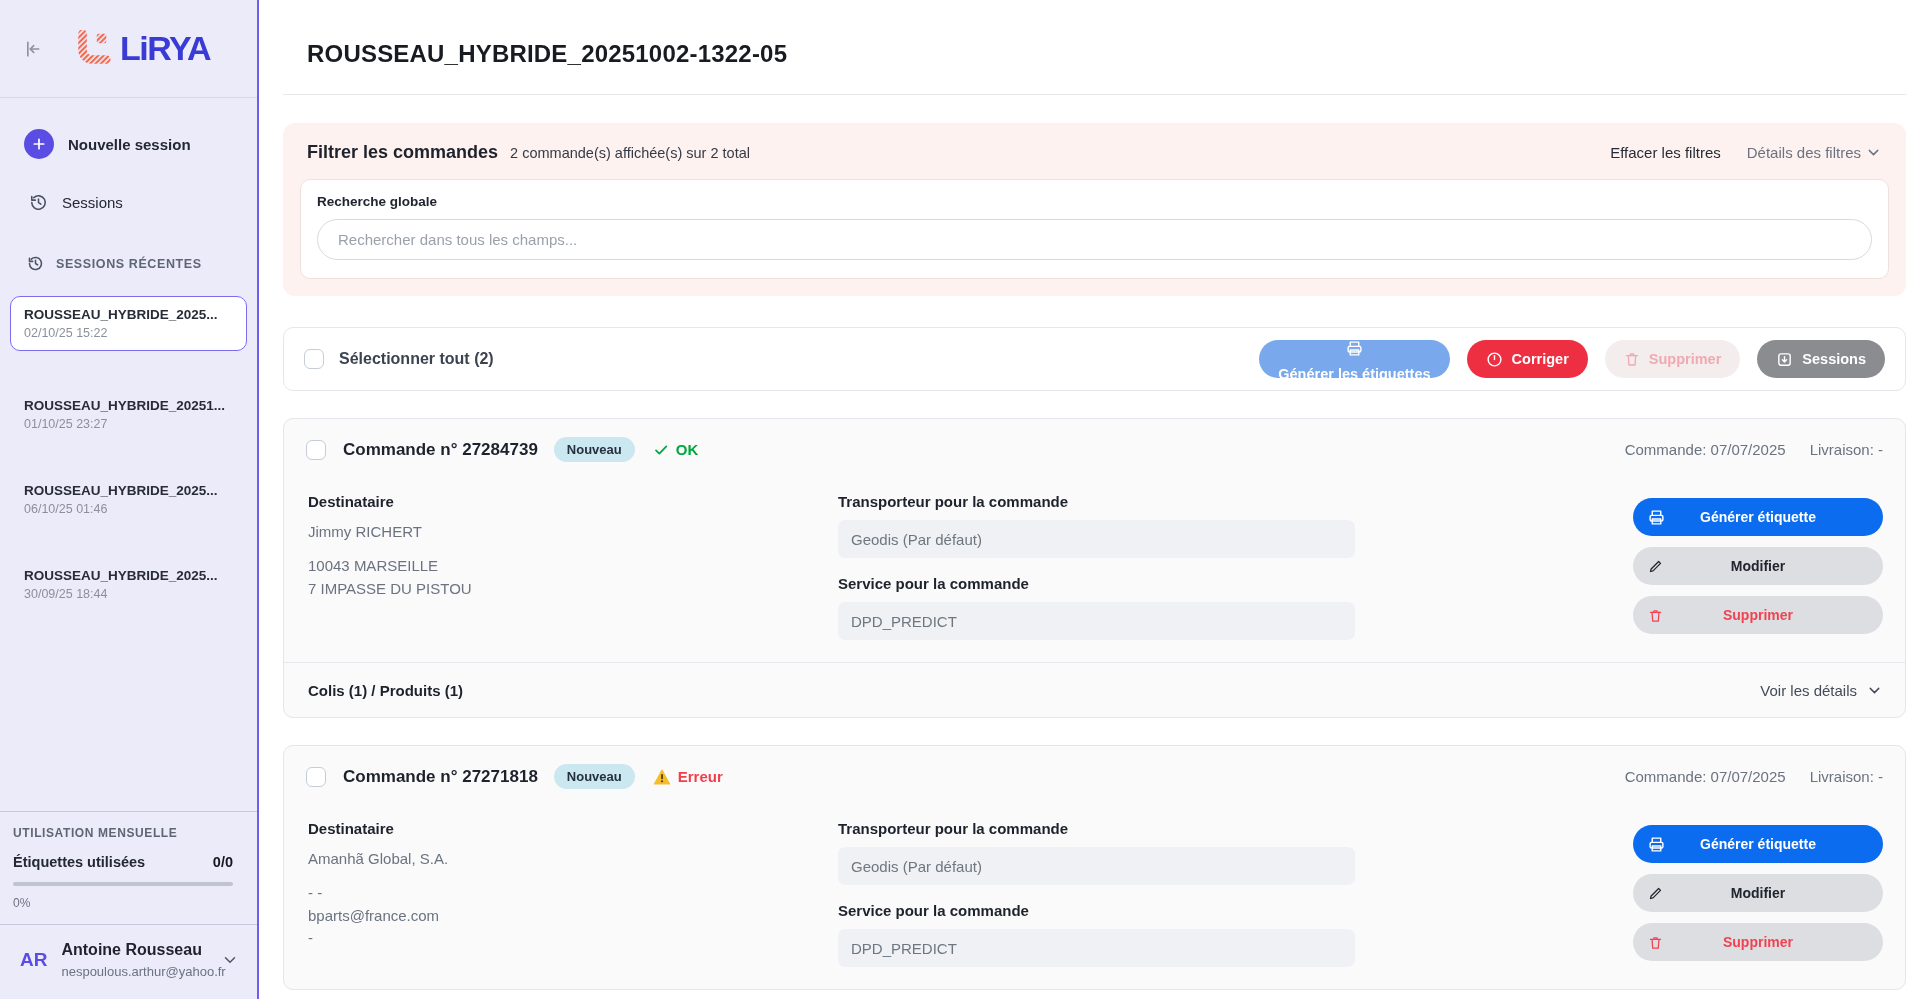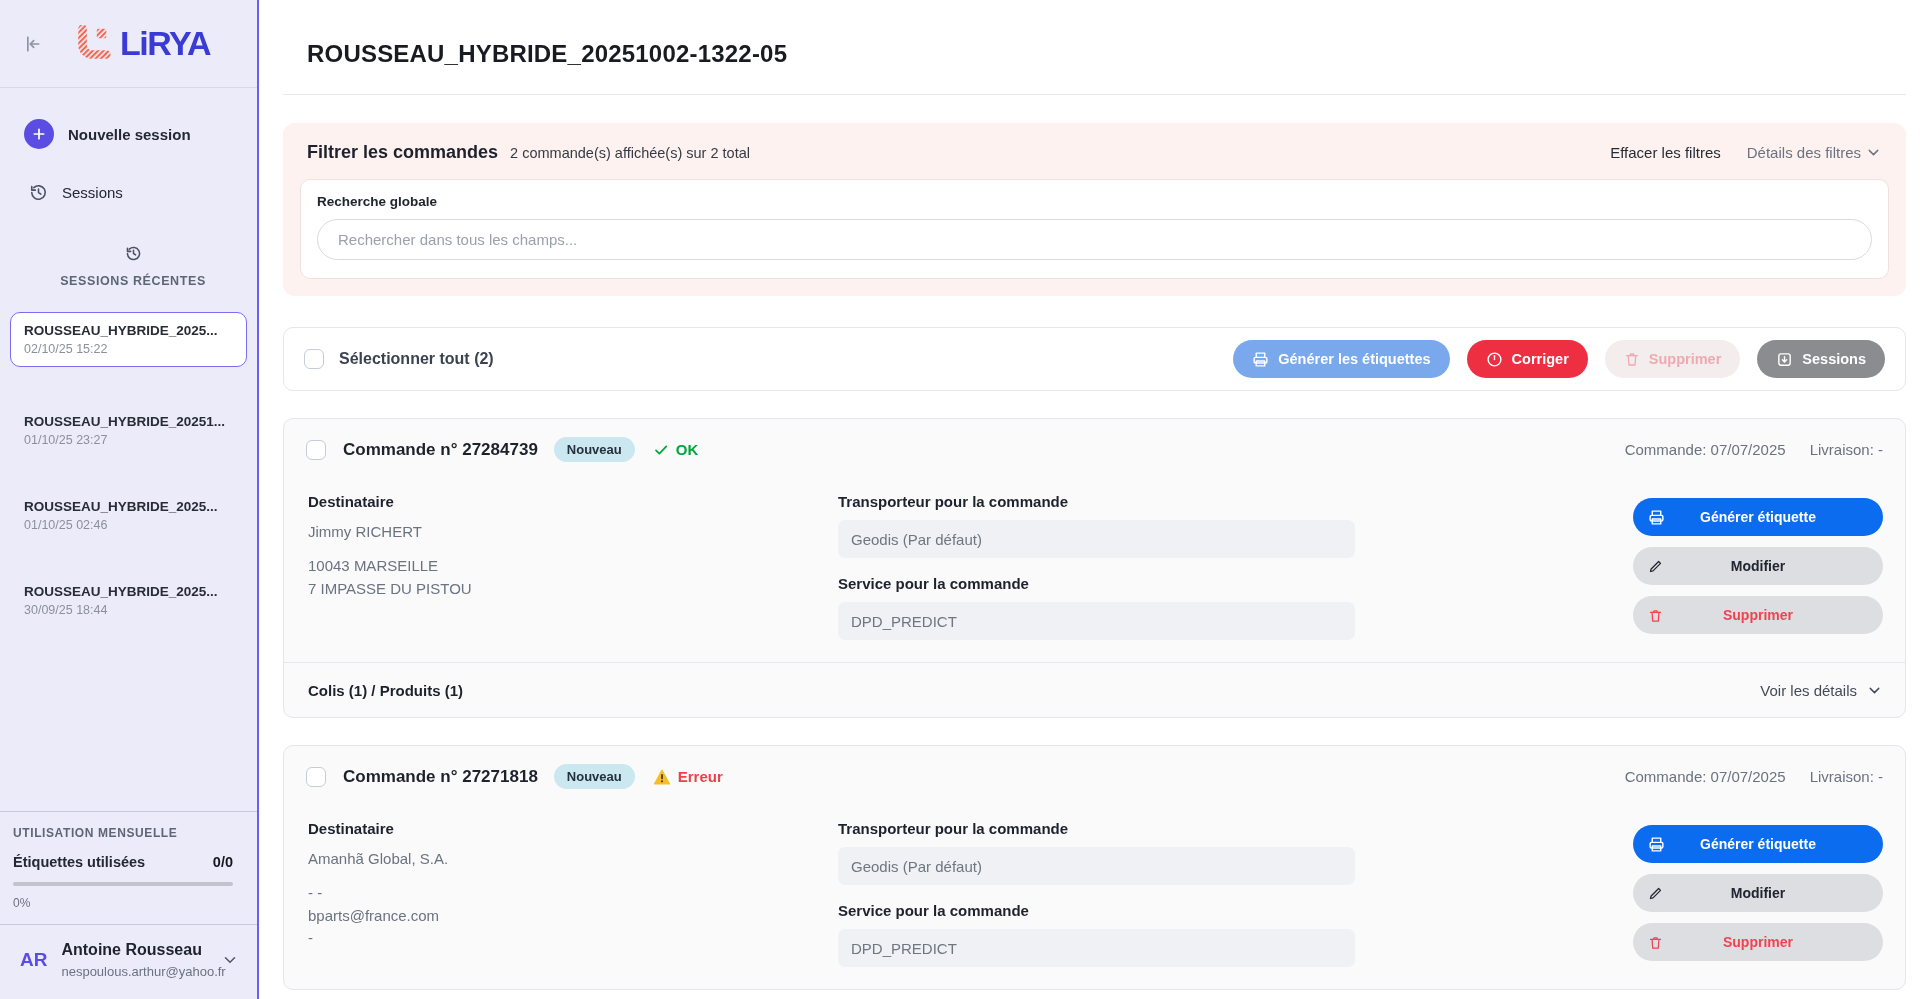--- a/index.html
+++ b/index.html
@@ -10,38 +10,37 @@
   }
   .app { display:flex; width:1920px; height:999px; }
 
   
   .sidebar {
     width:259px; min-width:259px; height:100%;
     background:#ECEBFA; border-right:2px solid #6F5CF0;
     display:flex; flex-direction:column;
   }
   .side-top {
-    height:88px; display:flex; align-items:center; gap:14px;
+    height:98px; display:flex; align-items:center; gap:14px;
     padding:0 18px 0 22px; border-bottom:1px solid #d9d7ec;
   }
   .collapse-btn { color:#8d93a0; display:flex; cursor:pointer; }
   .logo { display:flex; align-items:center; gap:8px; margin-left:18px; }
   .logo-word { font-size:34px; font-weight:800; letter-spacing:-1.5px; color:#3A3AD5; }
   .side-nav { padding:22px 18px 8px 22px; }
   .nav-item { display:flex; align-items:center; gap:14px; padding:9px 2px; cursor:pointer; }
   .nav-item .label { font-size:15px; font-weight:600; color:#232833; }
   .plus-circle {
     width:30px; height:30px; border-radius:50%; background:#5B4DE4;
     display:flex; align-items:center; justify-content:center; color:#fff;
   }
   .hist-icon { color:#4b5360; display:flex; margin-left:5px; }
   .recent-head {
     display:flex; align-items:center; gap:12px; padding:26px 18px 10px 27px;
     color:#6b7280;
-    flex-direction:column;
   }
   .recent-head .label { font-size:12.5px; font-weight:700; letter-spacing:.6px; color:#5f6673; }
   .sess-list { flex:1; padding:14px 10px 0 10px; overflow:hidden; }
   .sess-item { padding:10px 13px; margin-bottom:30px; border-radius:10px; cursor:pointer; border:1.5px solid transparent; }
   .sess-item.selected { background:#ffffff; border-color:#7C6CF0; margin-bottom:36px; }
   .sess-title { font-size:13.5px; font-weight:600; color:#272c36; white-space:nowrap; }
   .sess-date { font-size:12.5px; color:#8b909b; margin-top:4px; }
   .side-usage { border-top:1px solid #c9c7de; padding:14px 24px 14px 13px; }
   .usage-head { font-size:12px; font-weight:700; letter-spacing:.6px; color:#5f6673; }
   .usage-row { display:flex; justify-content:space-between; align-items:baseline; margin-top:14px; }
@@ -89,21 +88,21 @@
   }
   .checkbox { width:20px; height:20px; border:1.5px solid #c6cdd8; border-radius:6px; background:#fff; cursor:pointer; flex:none; }
   .select-all-label { font-size:16px; font-weight:700; color:#3c4350; margin-left:15px; }
   .bar-buttons { margin-left:auto; display:flex; align-items:center; gap:17px; }
   .pill {
     height:38px; border:none; border-radius:19px; display:inline-flex; align-items:center;
     gap:9px; padding:0 19px; font-size:14.5px; font-weight:600; cursor:pointer;
     font-family:"Liberation Sans", sans-serif;
   }
   .pill svg { flex:none; }
-  .pill-genlabels { background:#79A9EC; color:#fff; }
+  .pill-genlabels { background:#79A9EC; color:#fff;flex-direction:column; }
   .pill-correct  { background:#EE2F41; color:#fff; }
   .pill-delete-disabled { background:#F4EDEE; color:#F0A9B1; cursor:default; }
   .pill-archive  { background:#8A8C90; color:#fff; }
 
   
   .order-card {
     margin-top:27px; border:1px solid #e3e6ea; border-radius:10px; background:#FAFAFB; overflow:hidden;
   }
   .order-head { height:61px; display:flex; align-items:center; padding:0 22px; }
   .order-title { font-size:17px; font-weight:800; color:#1d222c; margin-left:17px; }
@@ -208,21 +207,21 @@
       <div class="sess-item selected">
         <div class="sess-title">ROUSSEAU_HYBRIDE_2025...</div>
         <div class="sess-date">02/10/25 15:22</div>
       </div>
       <div class="sess-item">
         <div class="sess-title">ROUSSEAU_HYBRIDE_20251...</div>
         <div class="sess-date">01/10/25 23:27</div>
       </div>
       <div class="sess-item">
         <div class="sess-title">ROUSSEAU_HYBRIDE_2025...</div>
-        <div class="sess-date">01/10/25 02:46</div>
+        <div class="sess-date">06/10/25 01:46</div>
       </div>
       <div class="sess-item">
         <div class="sess-title">ROUSSEAU_HYBRIDE_2025...</div>
         <div class="sess-date">30/09/25 18:44</div>
       </div>
     </div>
 
     <div class="side-usage">
       <div class="usage-head">UTILISATION MENSUELLE</div>
       <div class="usage-row">

